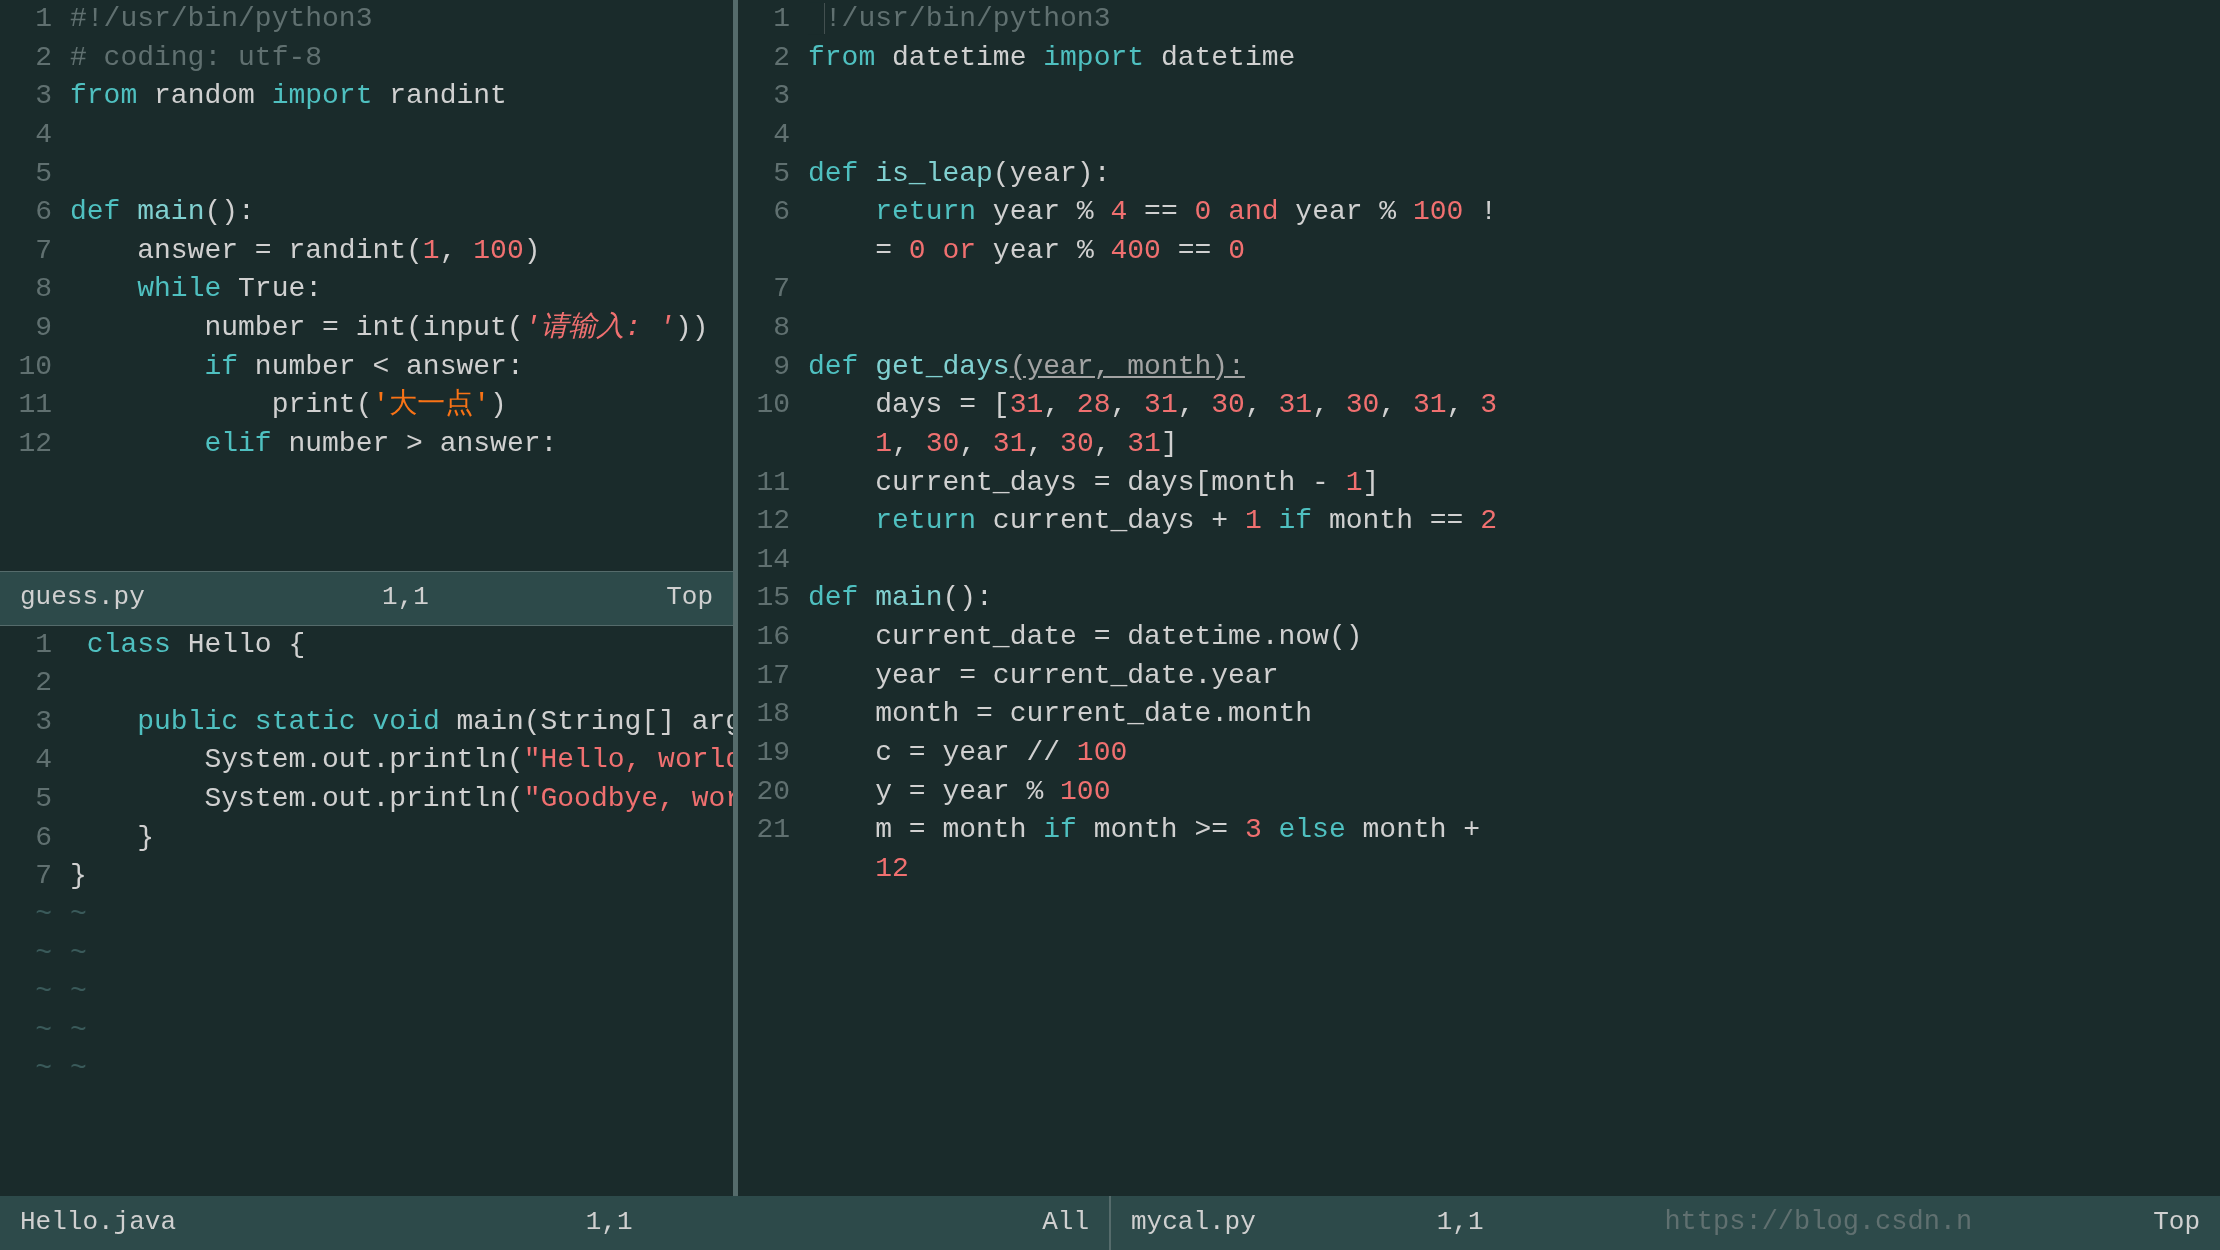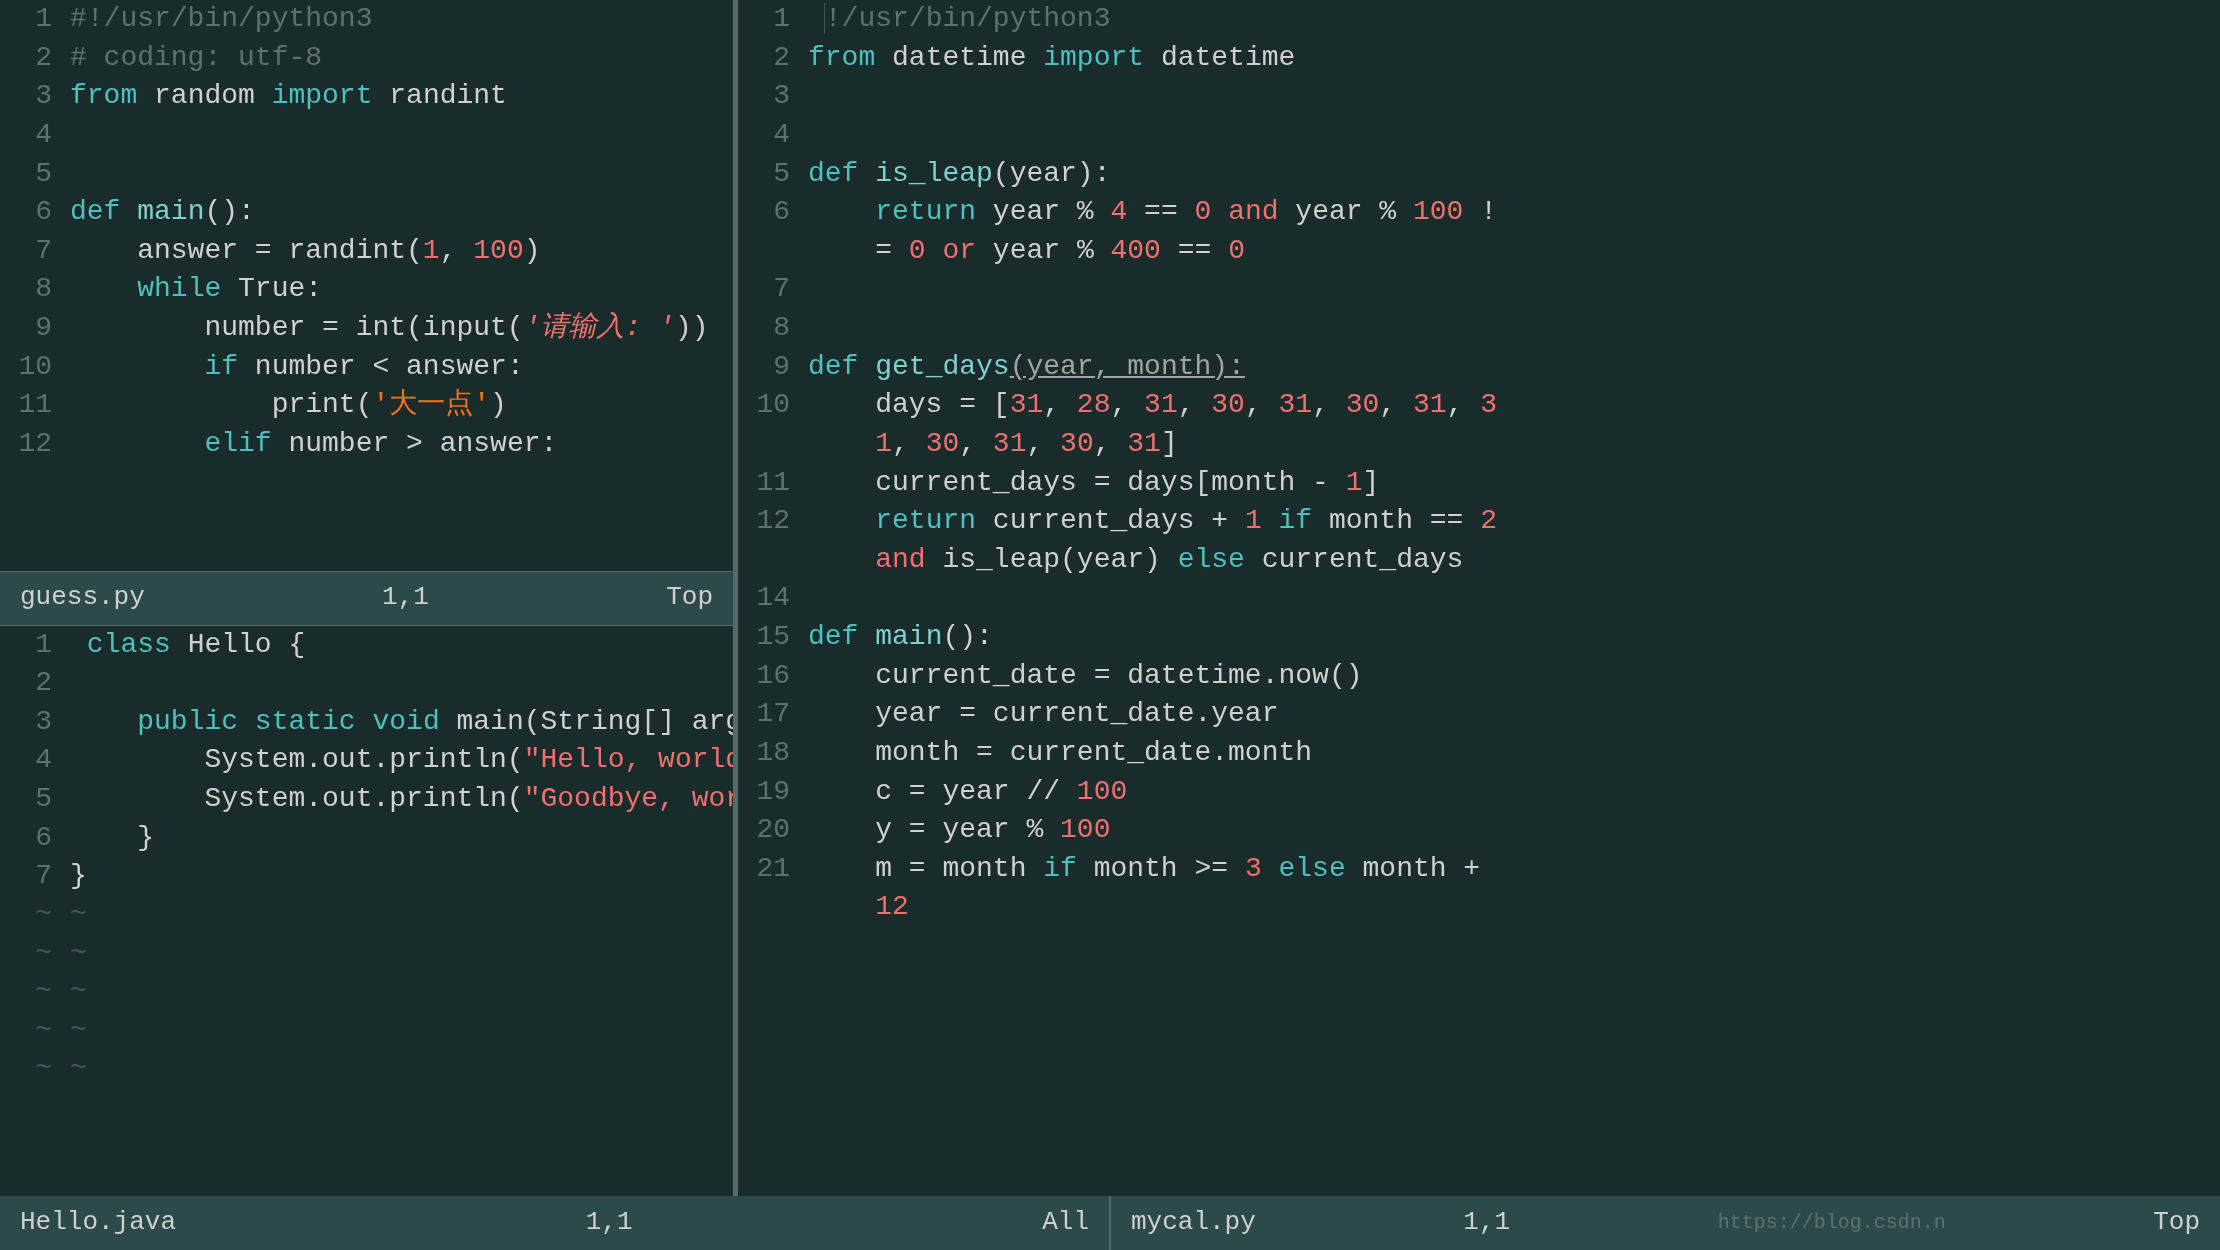--- a/index.html
+++ b/index.html
@@ -160,21 +160,20 @@
         <div class="line"><span class="ln">5</span><span class="code-text"><span style="color: rgb(79, 192, 192);">def</span><span style="color: rgb(208, 208, 208);"> </span><span style="color: rgb(128, 208, 208);">is_leap</span><span style="color: rgb(208, 208, 208);">(year):</span></span></div>
         <div class="line"><span class="ln">6</span><span class="code-text"><span style="color: rgb(208, 208, 208);">    </span><span style="color: rgb(79, 192, 192);">return</span><span style="color: rgb(208, 208, 208);"> year % </span><span style="color: rgb(240, 112, 112);">4</span><span style="color: rgb(208, 208, 208);"> == </span><span style="color: rgb(240, 112, 112);">0</span><span style="color: rgb(208, 208, 208);"> </span><span style="color: rgb(240, 112, 112);">and</span><span style="color: rgb(208, 208, 208);"> year % </span><span style="color: rgb(240, 112, 112);">100</span><span style="color: rgb(208, 208, 208);"> !</span></span></div>
         <div class="line"><span class="ln"></span><span class="code-text"><span style="color: rgb(208, 208, 208);">    = </span><span style="color: rgb(240, 112, 112);">0</span><span style="color: rgb(208, 208, 208);"> </span><span style="color: rgb(240, 112, 112);">or</span><span style="color: rgb(208, 208, 208);"> year % </span><span style="color: rgb(240, 112, 112);">400</span><span style="color: rgb(208, 208, 208);"> == </span><span style="color: rgb(240, 112, 112);">0</span></span></div>
         <div class="line"><span class="ln">7</span><span class="code-text"></span></div>
         <div class="line"><span class="ln">8</span><span class="code-text"></span></div>
         <div class="line"><span class="ln">9</span><span class="code-text"><span style="color: rgb(79, 192, 192);">def</span><span style="color: rgb(208, 208, 208);"> </span><span style="color: rgb(128, 208, 208);">get_days</span><span style="color: #a3a3a3; text-decoration: underline;">(year, month):</span></span></div>
         <div class="line"><span class="ln">10</span><span class="code-text"><span style="color: rgb(208, 208, 208);">    days = [</span><span style="color: rgb(240, 112, 112);">31</span><span style="color: rgb(208, 208, 208);">, </span><span style="color: rgb(240, 112, 112);">28</span><span style="color: rgb(208, 208, 208);">, </span><span style="color: rgb(240, 112, 112);">31</span><span style="color: rgb(208, 208, 208);">, </span><span style="color: rgb(240, 112, 112);">30</span><span style="color: rgb(208, 208, 208);">, </span><span style="color: rgb(240, 112, 112);">31</span><span style="color: rgb(208, 208, 208);">, </span><span style="color: rgb(240, 112, 112);">30</span><span style="color: rgb(208, 208, 208);">, </span><span style="color: rgb(240, 112, 112);">31</span><span style="color: rgb(208, 208, 208);">, </span><span style="color: rgb(240, 112, 112);">3</span></span></div>
         <div class="line"><span class="ln"></span><span class="code-text"><span style="color: rgb(208, 208, 208);">    </span><span style="color: rgb(240, 112, 112);">1</span><span style="color: rgb(208, 208, 208);">, </span><span style="color: rgb(240, 112, 112);">30</span><span style="color: rgb(208, 208, 208);">, </span><span style="color: rgb(240, 112, 112);">31</span><span style="color: rgb(208, 208, 208);">, </span><span style="color: rgb(240, 112, 112);">30</span><span style="color: rgb(208, 208, 208);">, </span><span style="color: rgb(240, 112, 112);">31</span><span style="color: rgb(208, 208, 208);">]</span></span></div>
         <div class="line"><span class="ln">11</span><span class="code-text"><span style="color: rgb(208, 208, 208);">    current_days = days[month - </span><span style="color: rgb(240, 112, 112);">1</span><span style="color: rgb(208, 208, 208);">]</span></span></div>
         <div class="line"><span class="ln">12</span><span class="code-text"><span style="color: rgb(208, 208, 208);">    </span><span style="color: rgb(79, 192, 192);">return</span><span style="color: rgb(208, 208, 208);"> current_days + </span><span style="color: rgb(240, 112, 112);">1</span><span style="color: rgb(208, 208, 208);"> </span><span style="color: rgb(79, 192, 192);">if</span><span style="color: rgb(208, 208, 208);"> month == </span><span style="color: rgb(240, 112, 112);">2</span></span></div>
-        <div class="line"><span class="ln"></span><span class="code-text"><span style="color: rgb(240, 112, 112);">    </span><span style="color: rgb(240, 112, 112);">and</span><span style="color: rgb(208, 208, 208);"> is_leap(year) </span><span style="color: rgb(79, 192, 192);">else</span><span style="color: rgb(208, 208, 208);"> current_days</span></span></div>
         <div class="line"><span class="ln">14</span><span class="code-text"></span></div>
         <div class="line"><span class="ln">15</span><span class="code-text"><span style="color: rgb(79, 192, 192);">def</span><span style="color: rgb(208, 208, 208);"> </span><span style="color: rgb(128, 208, 208);">main</span><span style="color: rgb(208, 208, 208);">():</span></span></div>
         <div class="line"><span class="ln">16</span><span class="code-text"><span style="color: rgb(208, 208, 208);">    current_date = datetime.now()</span></span></div>
         <div class="line"><span class="ln">17</span><span class="code-text"><span style="color: rgb(208, 208, 208);">    year = current_date.year</span></span></div>
         <div class="line"><span class="ln">18</span><span class="code-text"><span style="color: rgb(208, 208, 208);">    month = current_date.month</span></span></div>
         <div class="line"><span class="ln">19</span><span class="code-text"><span style="color: rgb(208, 208, 208);">    c = year // </span><span style="color: rgb(240, 112, 112);">100</span></span></div>
         <div class="line"><span class="ln">20</span><span class="code-text"><span style="color: rgb(208, 208, 208);">    y = year % </span><span style="color: rgb(240, 112, 112);">100</span></span></div>
         <div class="line"><span class="ln">21</span><span class="code-text"><span style="color: rgb(208, 208, 208);">    m = month </span><span style="color: rgb(79, 192, 192);">if</span><span style="color: rgb(208, 208, 208);"> month &gt;= </span><span style="color: rgb(240, 112, 112);">3</span><span style="color: rgb(208, 208, 208);"> </span><span style="color: rgb(79, 192, 192);">else</span><span style="color: rgb(208, 208, 208);"> month +</span></span></div>
         <div class="line"><span class="ln"></span><span class="code-text"><span style="color: rgb(208, 208, 208);">    </span><span style="color: rgb(240, 112, 112);">12</span></span></div>
       </div>
@@ -183,16 +182,16 @@
 
 <div class="bottom-status">
   <div class="bottom-status-left">
     <span class="status-filename">Hello.java</span>
     <span class="status-pos">1,1</span>
     <span class="status-top">All</span>
   </div>
   <div class="bottom-status-right">
     <span class="status-filename">mycal.py</span>
     <span class="status-pos">1,1</span>
-    <span style="color:#607070; font-size:20px;">https://blog.csdn.n</span>
+    <span style="color:#607070; font-size:27px;">https://blog.csdn.n</span>
     <span class="status-top">Top</span>
   </div>
 </div>
 
 </body></html>

